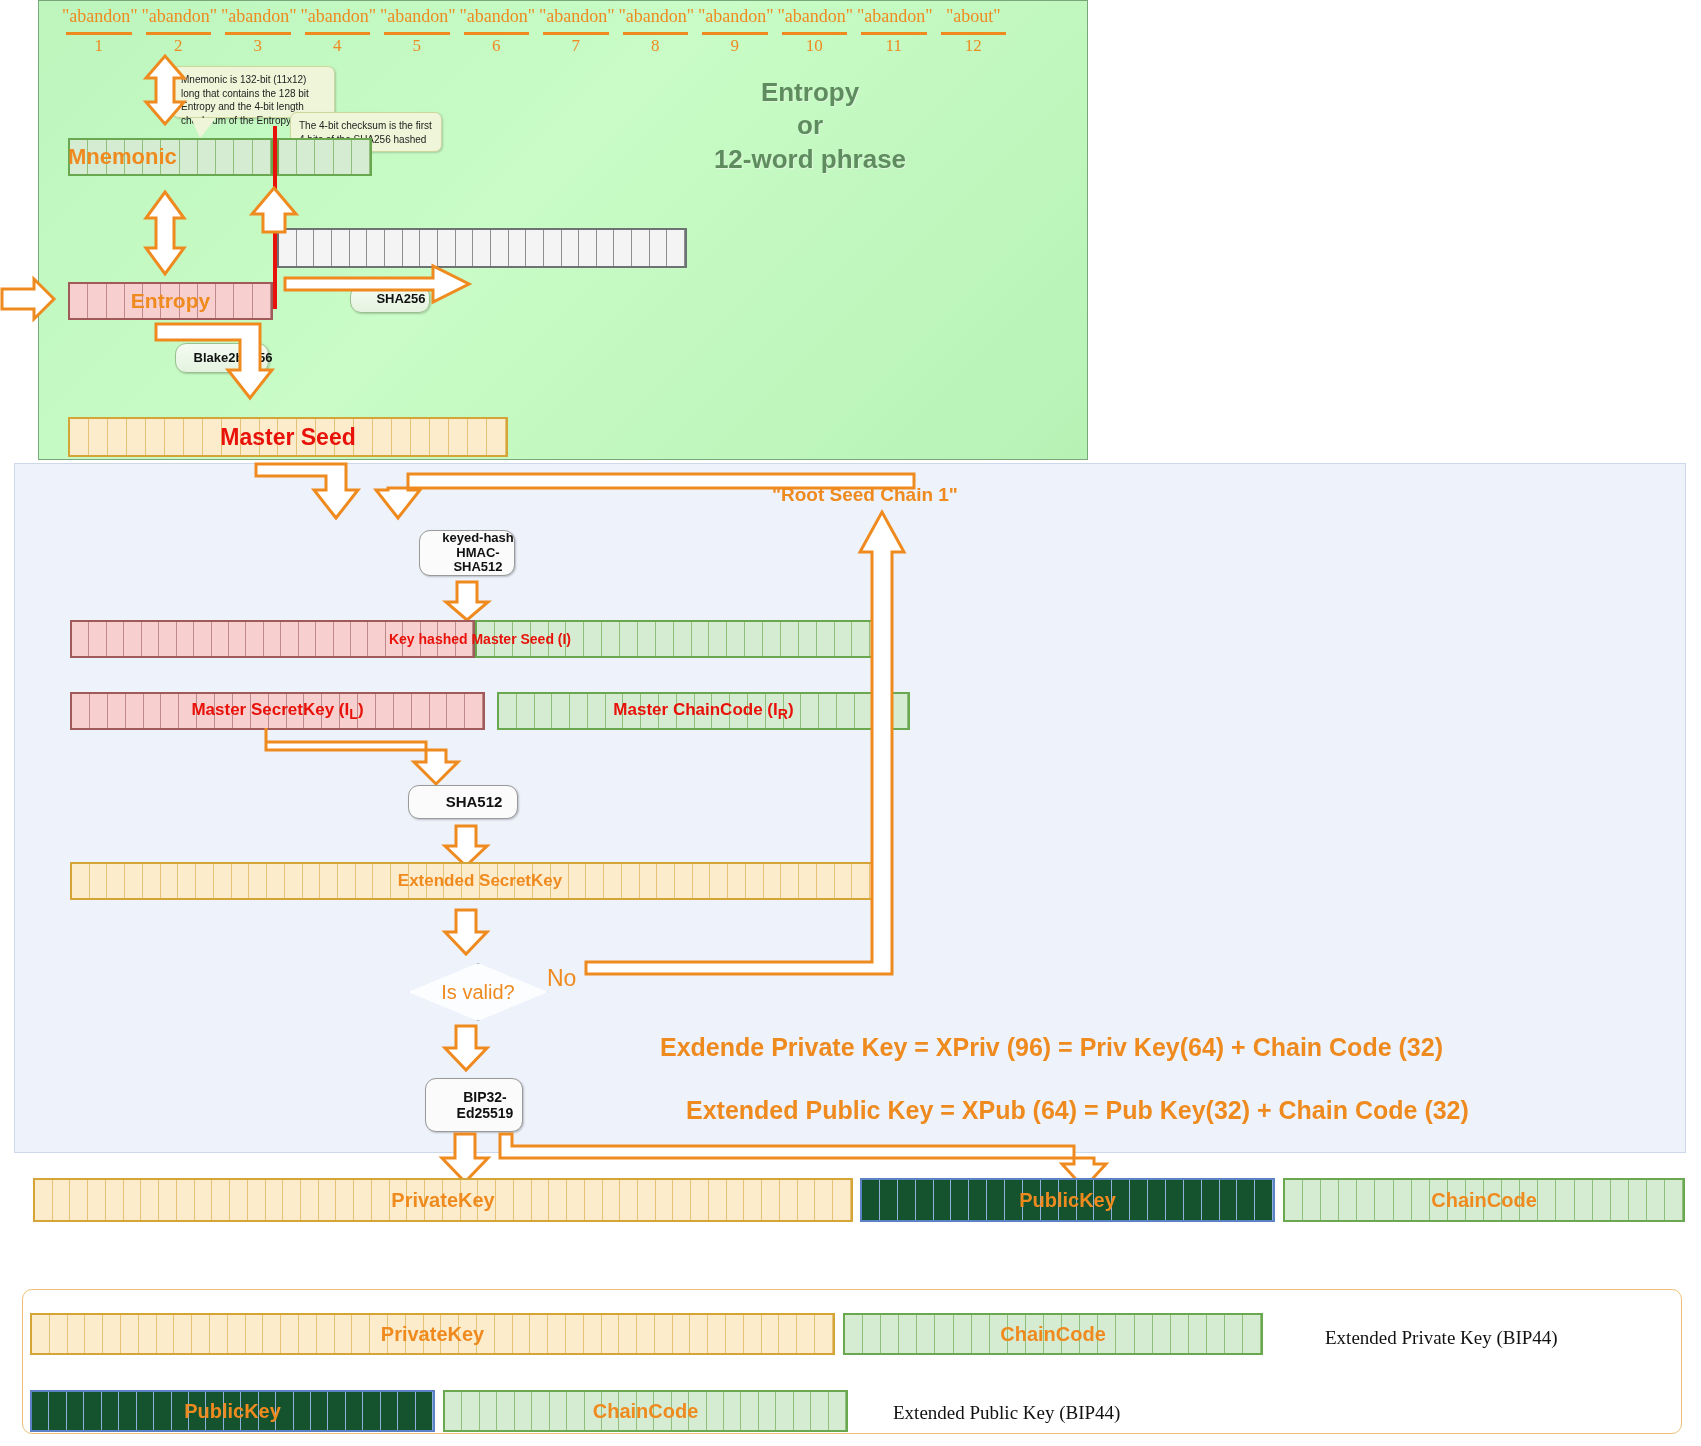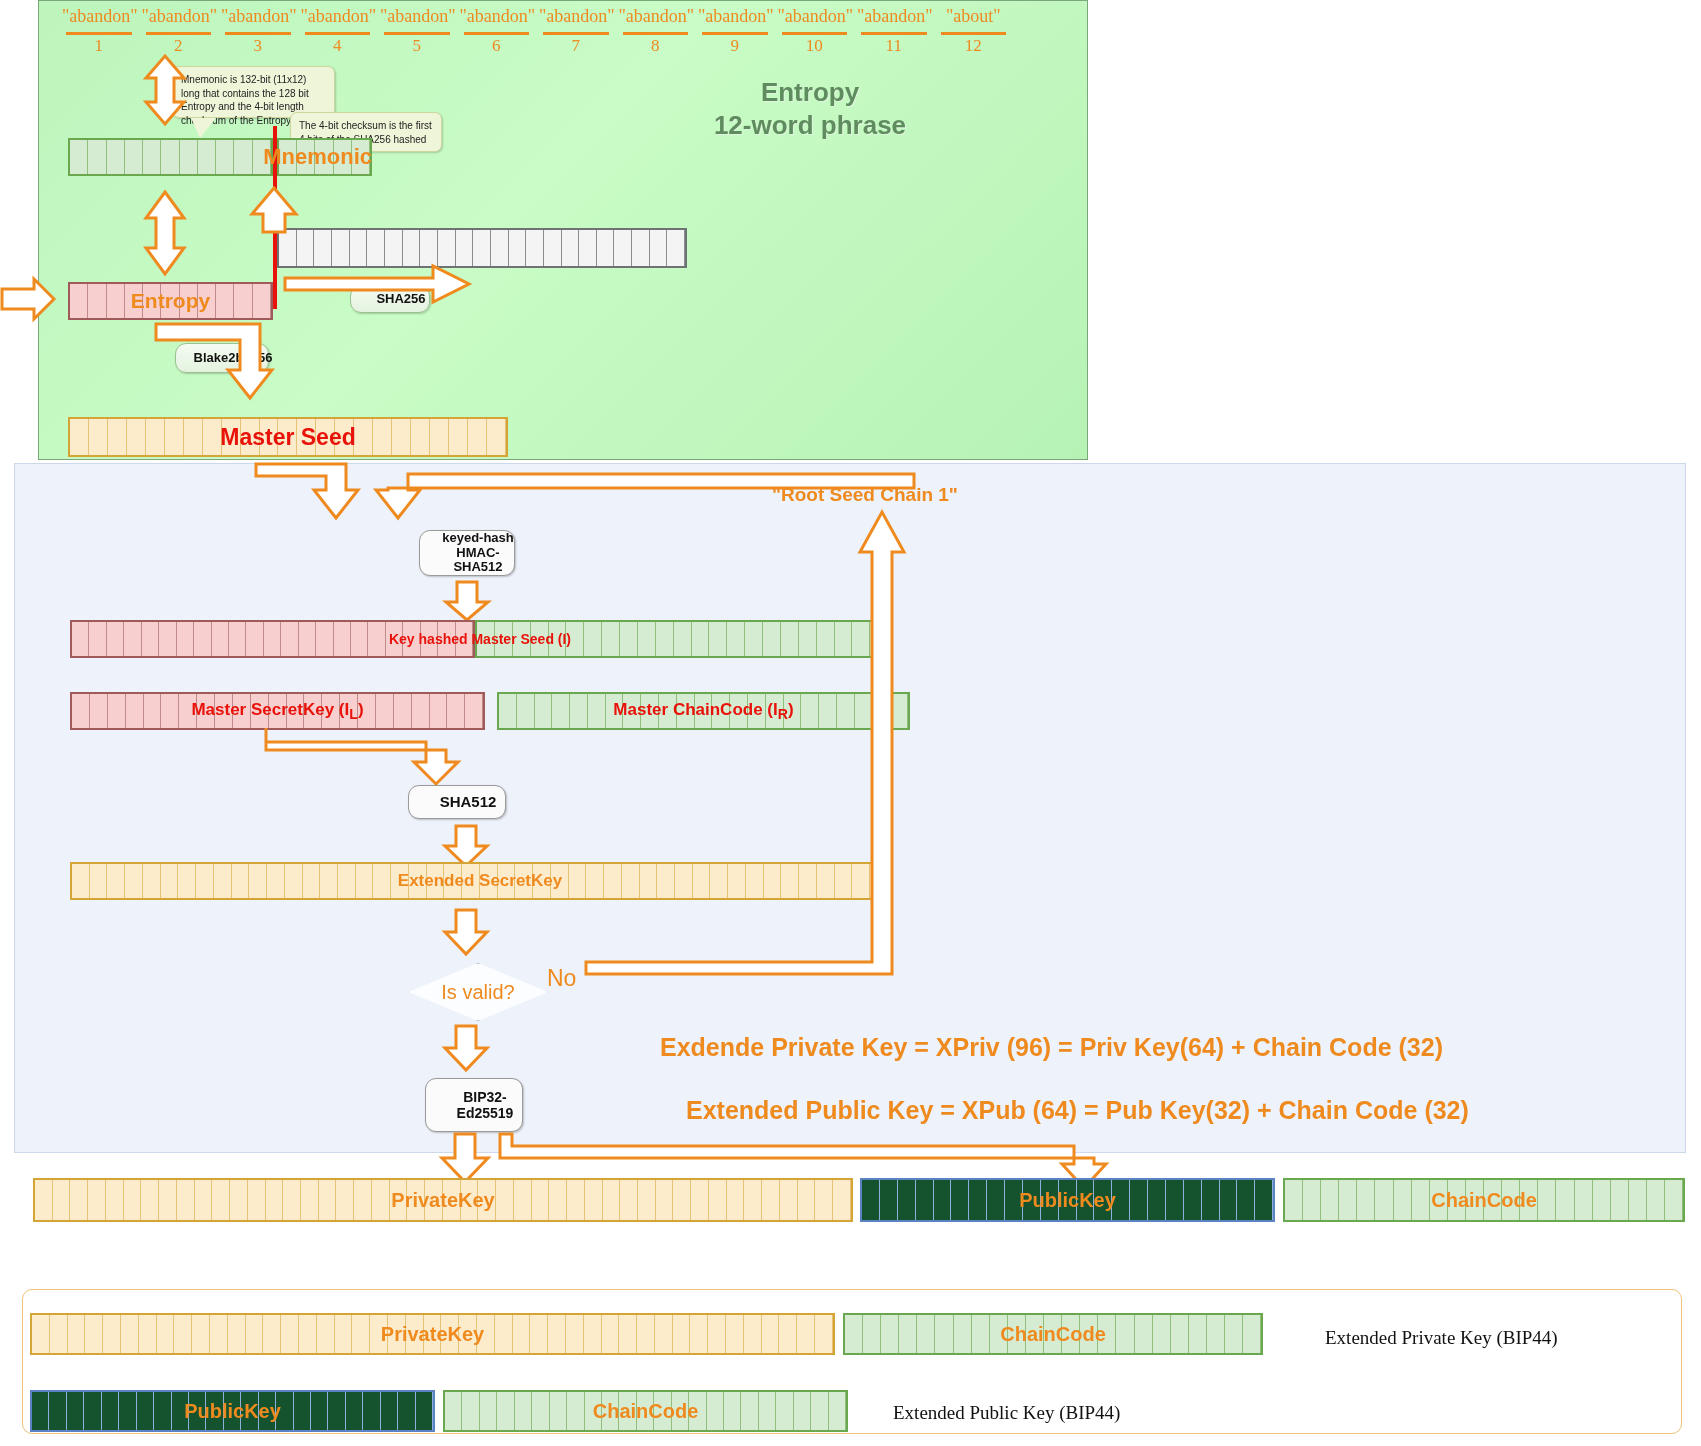--- a/index.html
+++ b/index.html
@@ -128,20 +128,21 @@
     <div class="word" style="left: 857px; top: 6px; width: 73.5px;">"abandon"</div>
     <div class="wordrule" style="left: 861px; top: 32px; width: 65.5px;"></div>
     <div class="wordnum" style="left: 857px; top: 36px; width: 73.5px;">11</div>
     <div class="word" style="left: 936.5px; top: 6px; width: 73.5px;">"about"</div>
     <div class="wordrule" style="left: 940.5px; top: 32px; width: 65.5px;"></div>
     <div class="wordnum" style="left: 936.5px; top: 36px; width: 73.5px;">12</div>
   </div>
 
 <div class="abs" id="panel-title">
   <div>Entropy</div>
+  <div>or</div>
   <div>12-word phrase</div>
 </div>
 
 <div class="callout" style="left:172px;top:66px;width:163px;height:52px;">
   <span>Mnemonic is 132-bit (11x12) long that contains  the 128 bit Entropy and  the 4-bit length checksum of the Entropy.</span>
   <span class="tail" style="left:18px;top:51px;"></span>
 </div>
 
 <div class="callout" style="left:290px;top:112px;width:152px;height:40px;">
   <span>The 4-bit checksum is the first 4 bits of the SHA256 hashed entropy</span>
@@ -165,21 +166,21 @@
 </div>
 <div class="bar bar-green" style="left:277px;top:138px;width:95px;height:38px;">
   <span class="segs">
       <i></i>
       <i></i>
       <i></i>
       <i></i>
       <i></i>
     </span>
 </div>
-<div class="abs" style="left:68px;top:138px;width:304px;height:38px;display:flex;align-items:center;justify-content:flex-end;z-index:4;pointer-events:none;">
+<div class="abs" style="left:68px;top:138px;width:304px;height:38px;display:flex;align-items:center;justify-content:flex-start;z-index:4;pointer-events:none;">
   <span style="font-size:22px;font-weight:bold;color:#ef8a1f;">Mnemonic</span>
 </div>
 
 <div class="bar bar-grey" style="left:277px;top:228px;width:410px;height:40px;">
   <span class="segs">
       <i></i>
       <i></i>
       <i></i>
       <i></i>
       <i></i>
@@ -414,21 +415,21 @@
       <i></i>
       <i></i>
     </span>
   <span class="cap cap-red" style="font-size:17px;"><span>Master ChainCode (I</span><sub>R</sub><span>)</span></span>
 </div>
 
 <svg class="arrowsvg" style="left:260px;top:724px;width:220px;height:62px;" viewBox="0 0 220 62">
   <path class="ar" d="M6 4 V26 H186 V38 H198 L176 60 L154 38 H166 V18 H6 Z"></path>
 </svg>
 
-<div class="proc proc-white" style="left:408px;top:785px;width:98px;height:34px;font-size:15px;">
+<div class="proc proc-white" style="left:408px;top:785px;width:110px;height:34px;font-size:15px;">
   <span>SHA512</span>
 </div>
 
 <svg class="arrowsvg" style="left:443px;top:824px;width:46px;height:44px;" viewBox="0 0 46 44">
   <path class="ar" d="M13 2 H33 V22 H44 L23 42 L2 22 H13 Z"></path>
 </svg>
 
 <div class="bar bar-yellow" style="left:70px;top:862px;width:820px;height:38px;">
   <span class="segs">
       <i></i>

